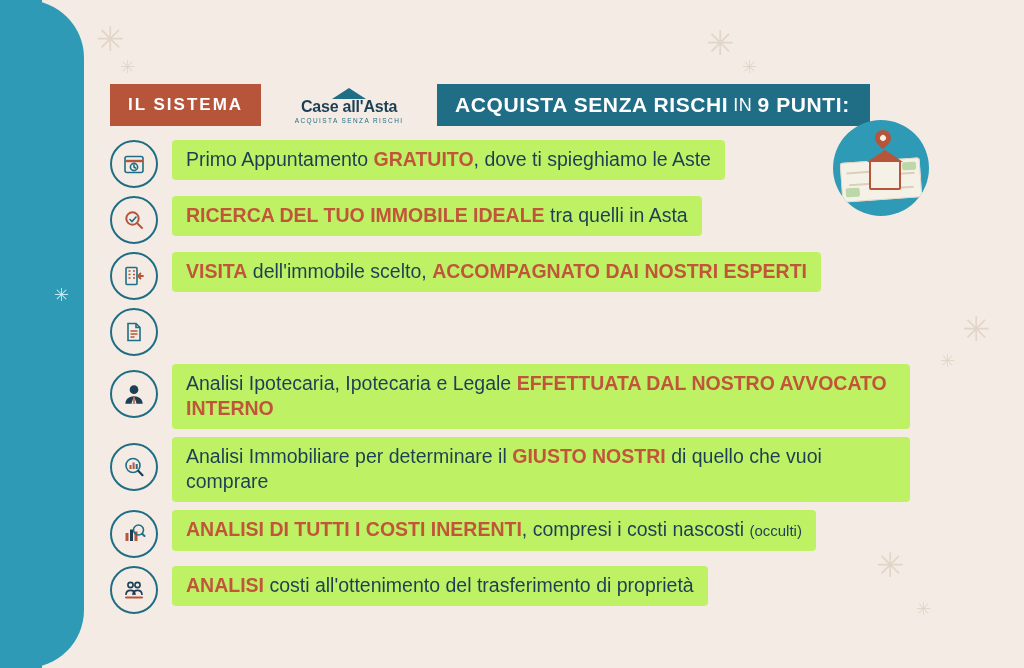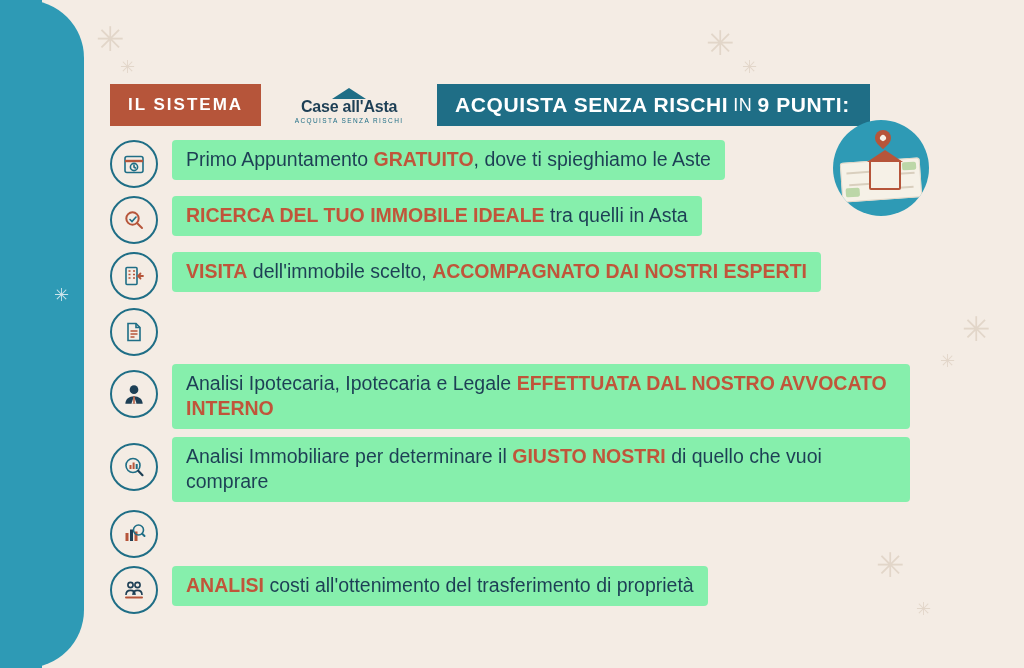--- a/index.html
+++ b/index.html
@@ -213,21 +213,21 @@
     border-radius: 50%;
     border: 2px solid #1f6e86;
     background: #f4ece4;
     display: flex;
     align-items: center;
     justify-content: center;
     margin-right: 14px;
     position: relative;
   }
   .row-text {
-    background: #86efac;
+    background: #bef264;
     border-radius: 4px;
     padding: 7px 14px 8px 14px;
     font-size: 19.5px;
     line-height: 25px;
     color: #1d3f55;
     max-width: 740px;
   }
   .row.tall .icon-wrap { margin-top: 6px; }
   .hl {
     color: #c0553a;
@@ -365,20 +365,23 @@
     <div class="row">
       <div class="icon-wrap">
         <svg width="24" height="24" viewBox="0 0 24 24" fill="none" stroke="#1f6e86" stroke-width="1.6">
           <rect x="3.5" y="11" width="3" height="8" fill="#b6553a" stroke="none"></rect>
           <rect x="8" y="7.5" width="3" height="11.5" fill="#1d3f55" stroke="none"></rect>
           <rect x="12.5" y="9.5" width="3" height="9.5" fill="#b6553a" stroke="none"></rect>
           <circle cx="16.5" cy="8" r="5" stroke="#1f6e86" stroke-width="1.6" fill="none"></circle>
           <path d="M20.2 11.7 L22.5 14" stroke="#1f6e86" stroke-width="2" stroke-linecap="round"></path>
         </svg>
       </div>
+      <div class="row-text">
+        <span class="hl">ANALISI DI TUTTI I COSTI INERENTI</span><span class="plain">, compresi i costi nascosti </span><span class="plain small">(occulti)</span>
+      </div>
     </div>
 
 
     <div class="row">
       <div class="icon-wrap">
         <svg width="24" height="24" viewBox="0 0 24 24" fill="none" stroke="#1d3f55" stroke-width="1.6">
           <circle cx="8.5" cy="7" r="2.6"></circle>
           <circle cx="15.5" cy="7" r="2.6"></circle>
           <path d="M4 17c0-3 2-4.6 4.5-4.6S13 14 13 17"></path>
           <path d="M11 17c0-3 2-4.6 4.5-4.6S20 14 20 17"></path>

